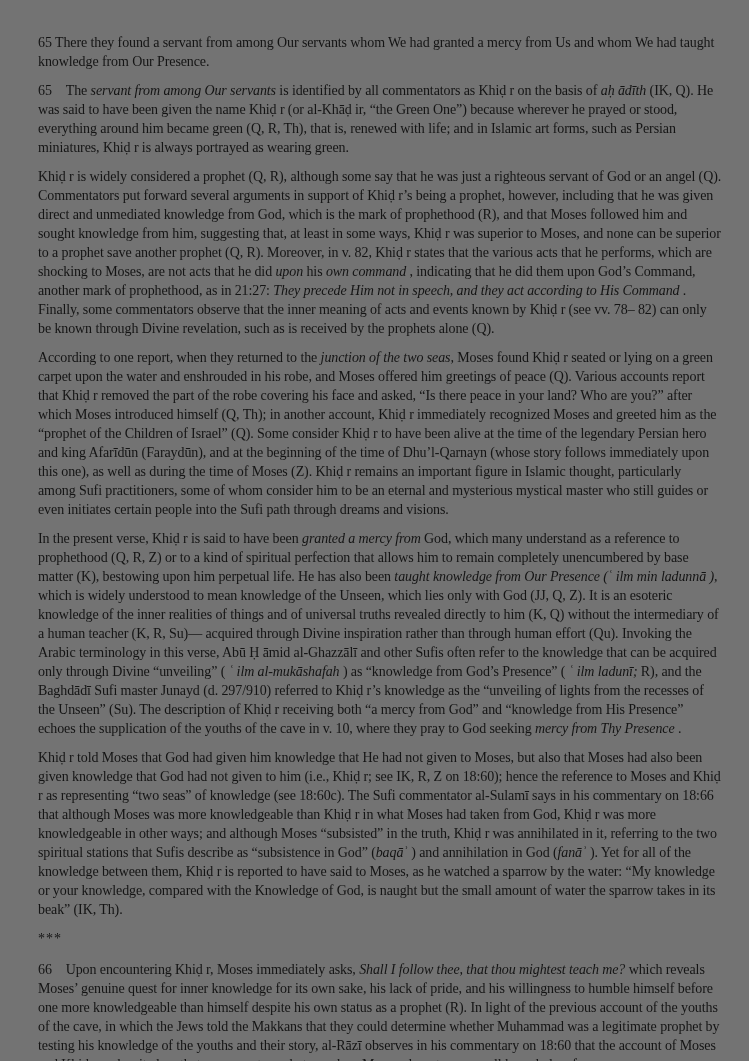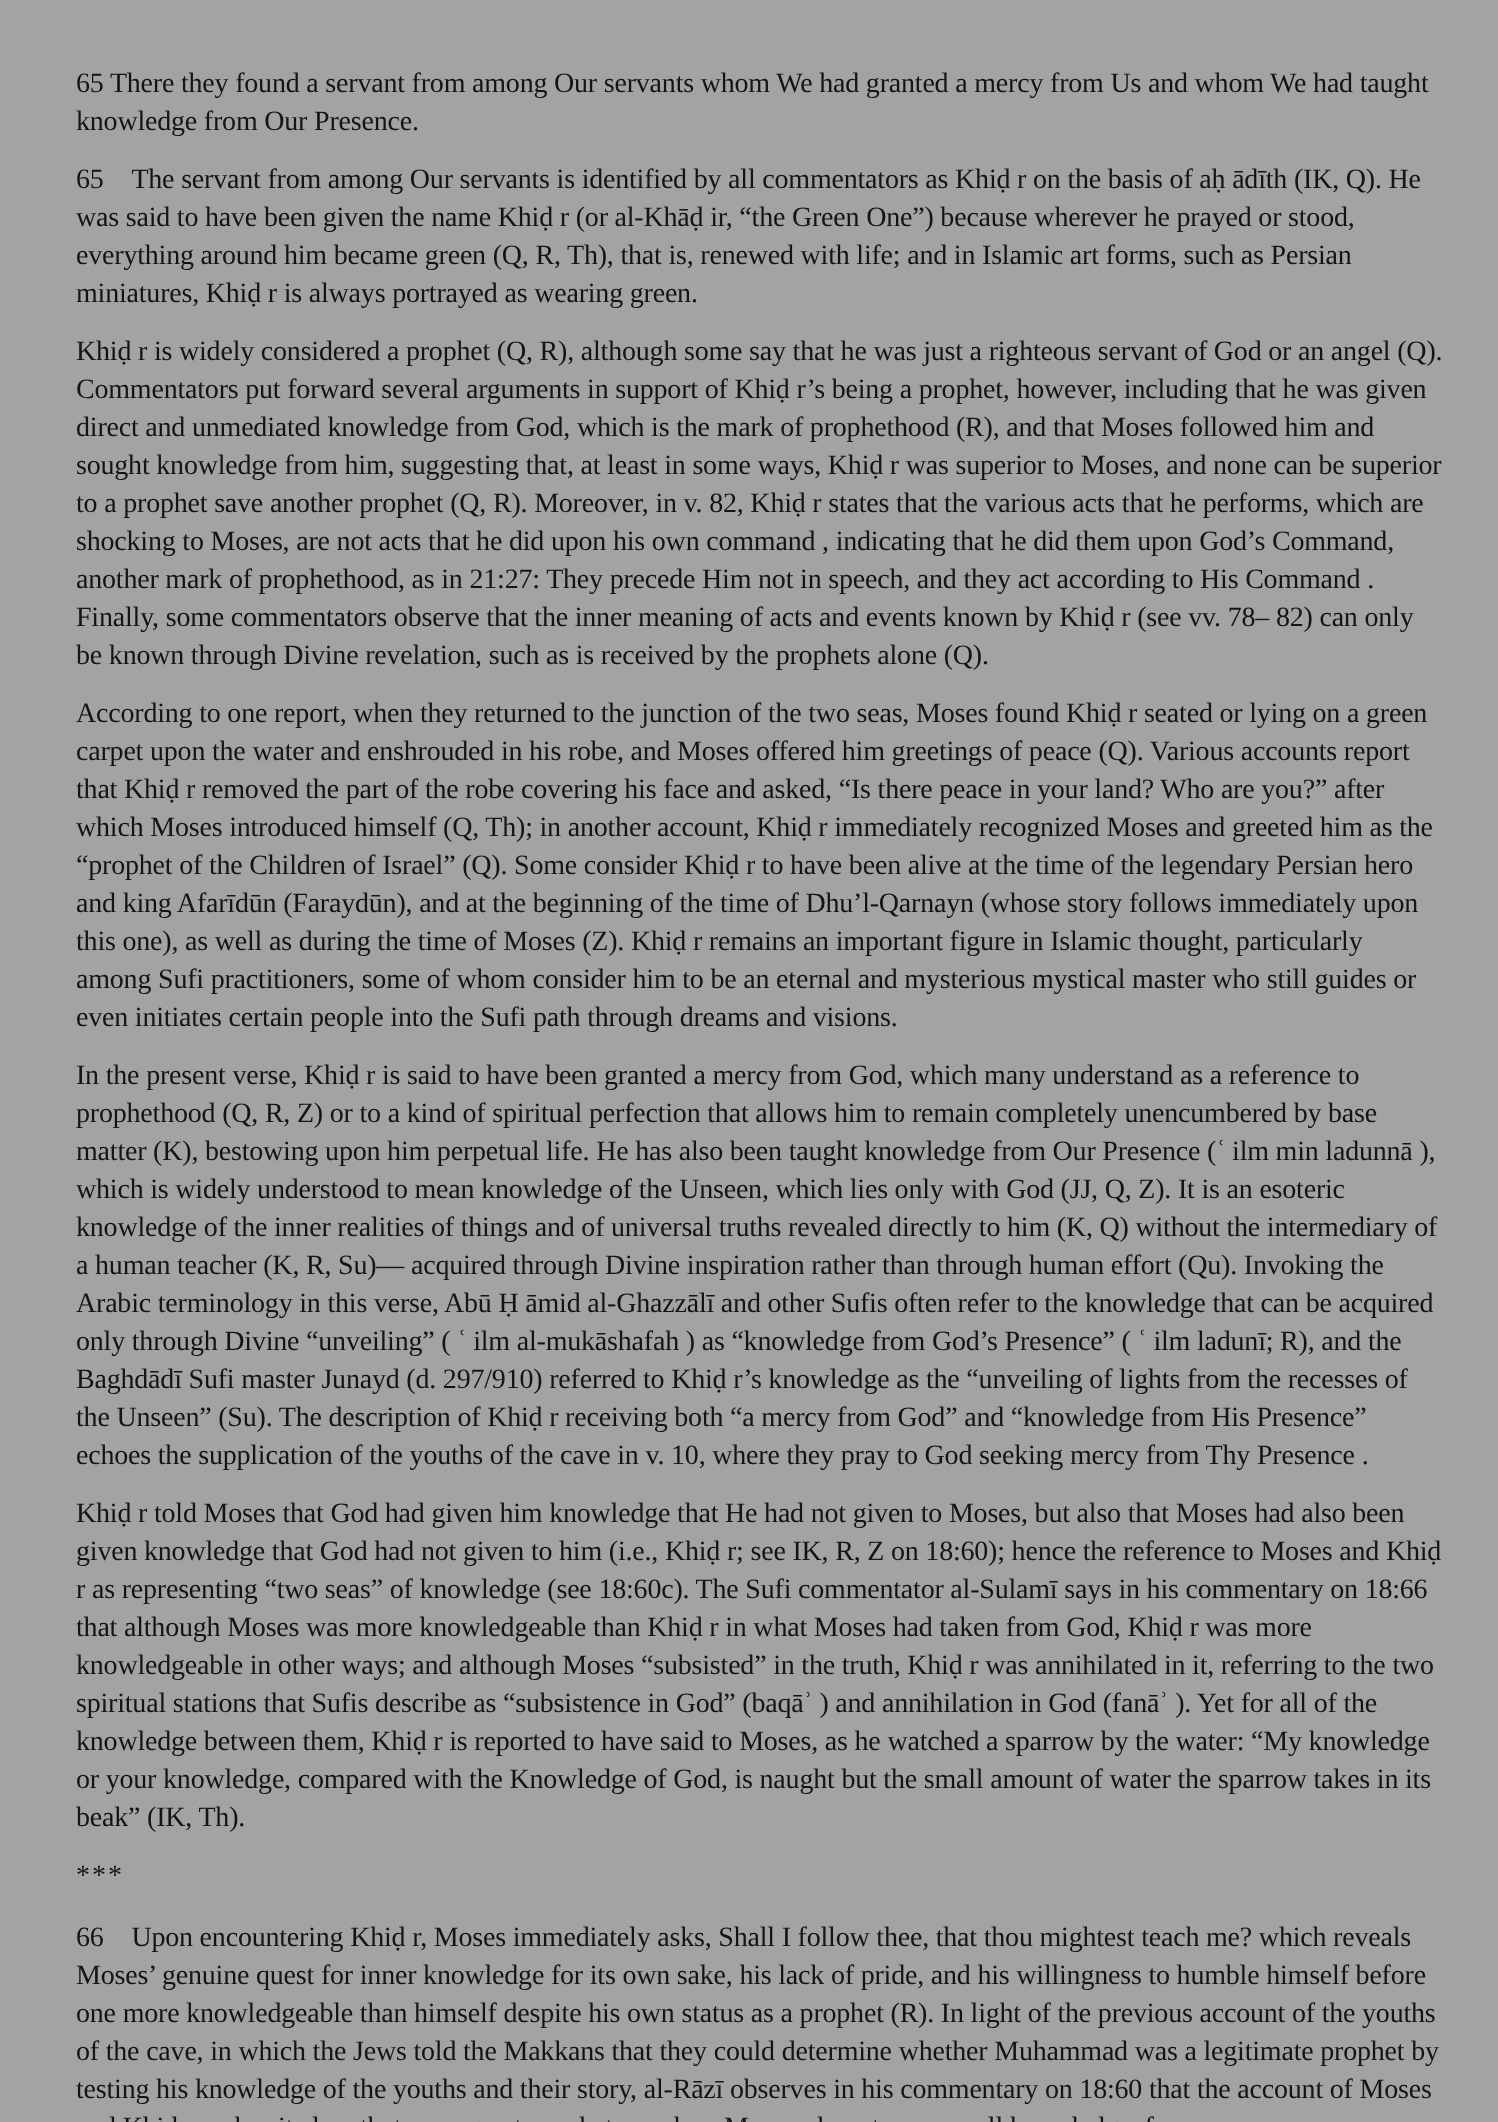--- a/index.html
+++ b/index.html
@@ -1,28 +1,28 @@
 <!DOCTYPE html>
 <html><head>
 <meta charset="utf-8">
 <style>
   html,body{margin:0;padding:0;}
   body{width:749px;height:1061px;background:#ffffff;overflow:hidden;}
   .page{
-    position:relative;width:749px;height:1061px;background:#a3a3a3;
+    position:relative;width:749px;height:1061px;background:#737373;
     font-family:"Liberation Serif","DejaVu Serif",serif;color:#141414;
   }
   .doc{
     position:absolute;left:38px;top:33px;width:684px;
     font-size:14px;line-height:19px;letter-spacing:-0.1px;
     text-align:left;
   }
   .para{margin:0 0 10px 0;}
   .para.sep{margin:2px 0 12px 0;letter-spacing:1px;}
-  .it{margin-top:15px;}
+  .it{font-style:italic;margin-top:15px;}
 </style>
 </head>
 <body>
 
 <div class="page">
   <div class="doc">
       <p class="para"><span>65 There they found a servant from among Our servants whom We had granted a mercy from Us and whom We had taught knowledge from Our Presence.</span></p>
       <p class="para"><span>65 The </span><span class="it">servant from among Our servants</span><span> is identified by all commentators as Khiḍ r on the basis of </span><span class="it">aḥ ādīth</span><span> (IK, Q). He was said to have been given the name Khiḍ r (or al-Khāḍ ir, “the Green One”) because wherever he prayed or stood, everything around him became green (Q, R, Th), that is, renewed with life; and in Islamic art forms, such as Persian miniatures, Khiḍ r is always portrayed as wearing green.</span></p>
       <p class="para"><span>Khiḍ r is widely considered a prophet (Q, R), although some say that he was just a righteous servant of God or an angel (Q). Commentators put forward several arguments in support of Khiḍ r’s being a prophet, however, including that he was given direct and unmediated knowledge from God, which is the mark of prophethood (R), and that Moses followed him and sought knowledge from him, suggesting that, at least in some ways, Khiḍ r was superior to Moses, and none can be superior to a prophet save another prophet (Q, R). Moreover, in v. 82, Khiḍ r states that the various acts that he performs, which are shocking to Moses, are not acts that he did </span><span class="it">upon</span><span> his </span><span class="it">own command</span><span> , indicating that he did them upon God’s Command, another mark of prophethood, as in 21:27: </span><span class="it">They precede Him not in speech, and they act according to His Command</span><span> . Finally, some commentators observe that the inner meaning of acts and events known by Khiḍ r (see vv. 78– 82) can only be known through Divine revelation, such as is received by the prophets alone (Q).</span></p>
       <p class="para"><span>According to one report, when they returned to the </span><span class="it">junction of the two seas,</span><span> Moses found Khiḍ r seated or lying on a green carpet upon the water and enshrouded in his robe, and Moses offered him greetings of peace (Q). Various accounts report that Khiḍ r removed the part of the robe covering his face and asked, “Is there peace in your land? Who are you?” after which Moses introduced himself (Q, Th); in another account, Khiḍ r immediately recognized Moses and greeted him as the “prophet of the Children of Israel” (Q). Some consider Khiḍ r to have been alive at the time of the legendary Persian hero and king Afarīdūn (Faraydūn), and at the beginning of the time of Dhu’l-Qarnayn (whose story follows immediately upon this one), as well as during the time of Moses (Z). Khiḍ r remains an important figure in Islamic thought, particularly among Sufi practitioners, some of whom consider him to be an eternal and mysterious mystical master who still guides or even initiates certain people into the Sufi path through dreams and visions.</span></p>

